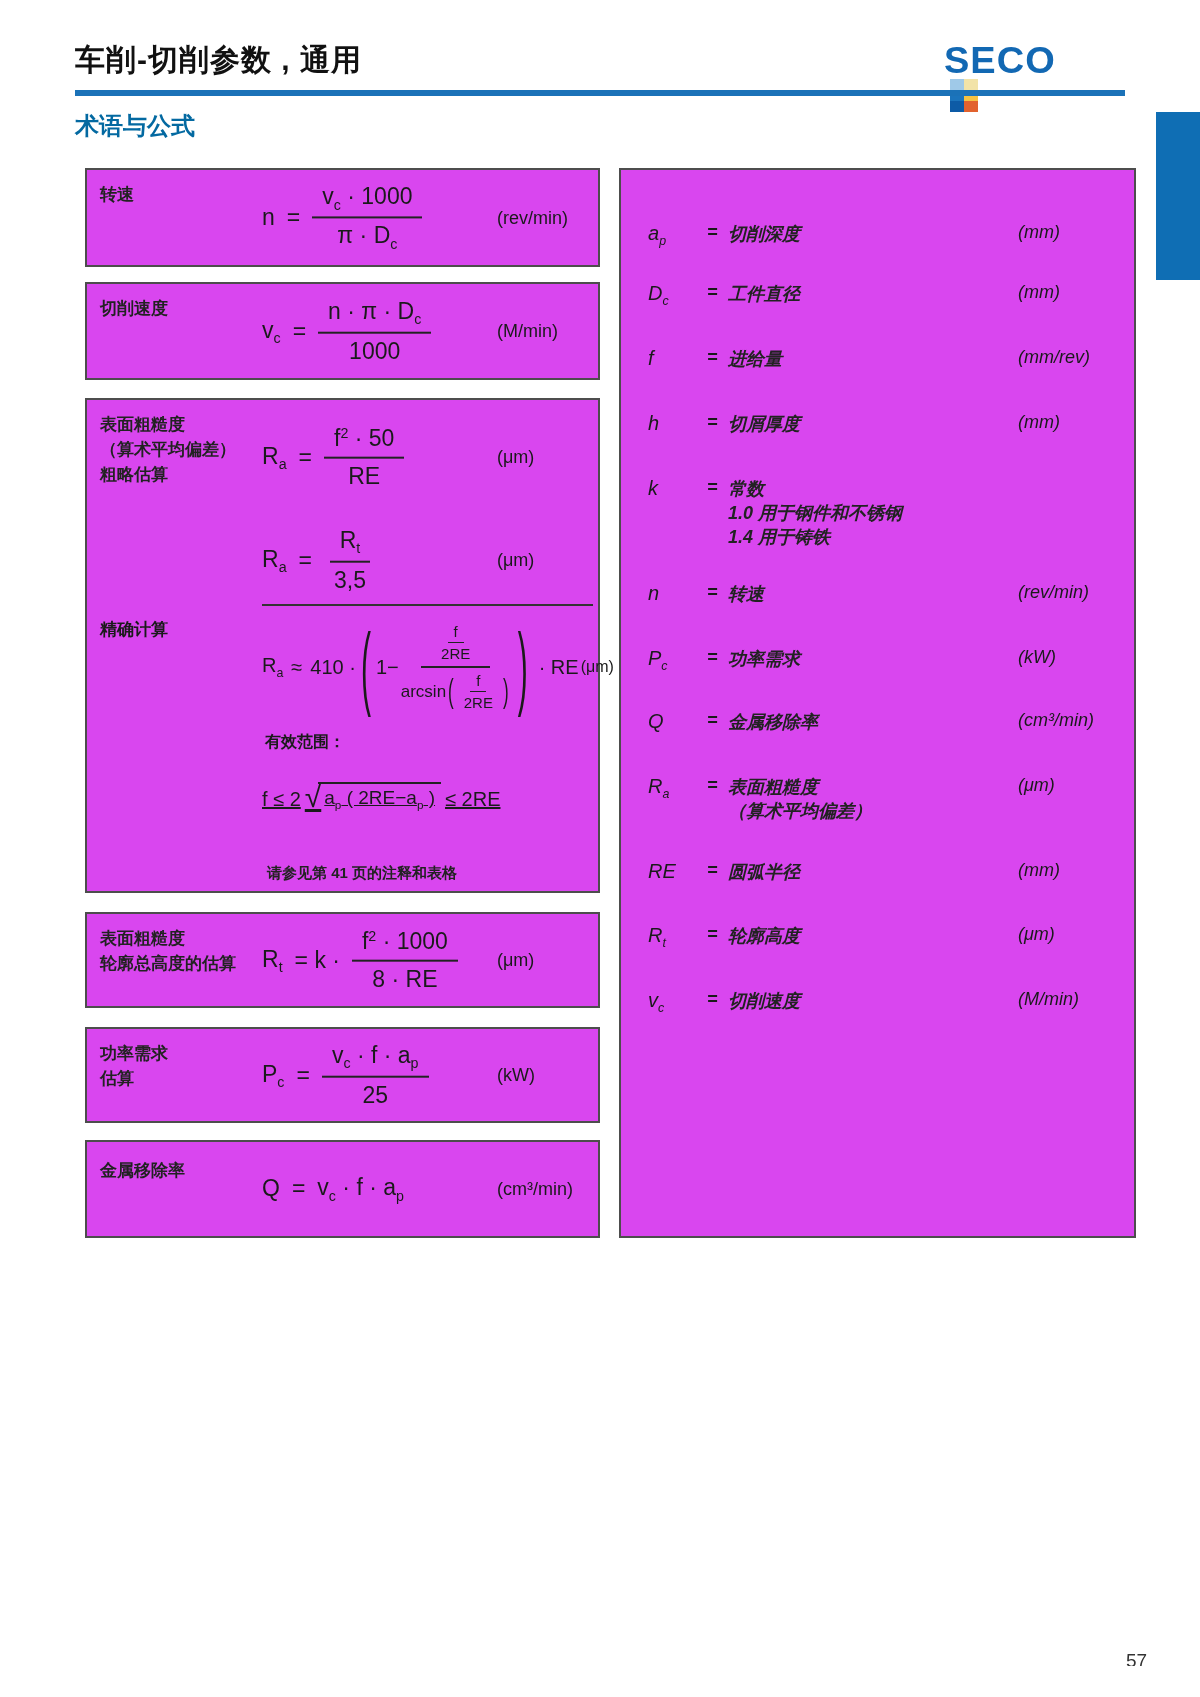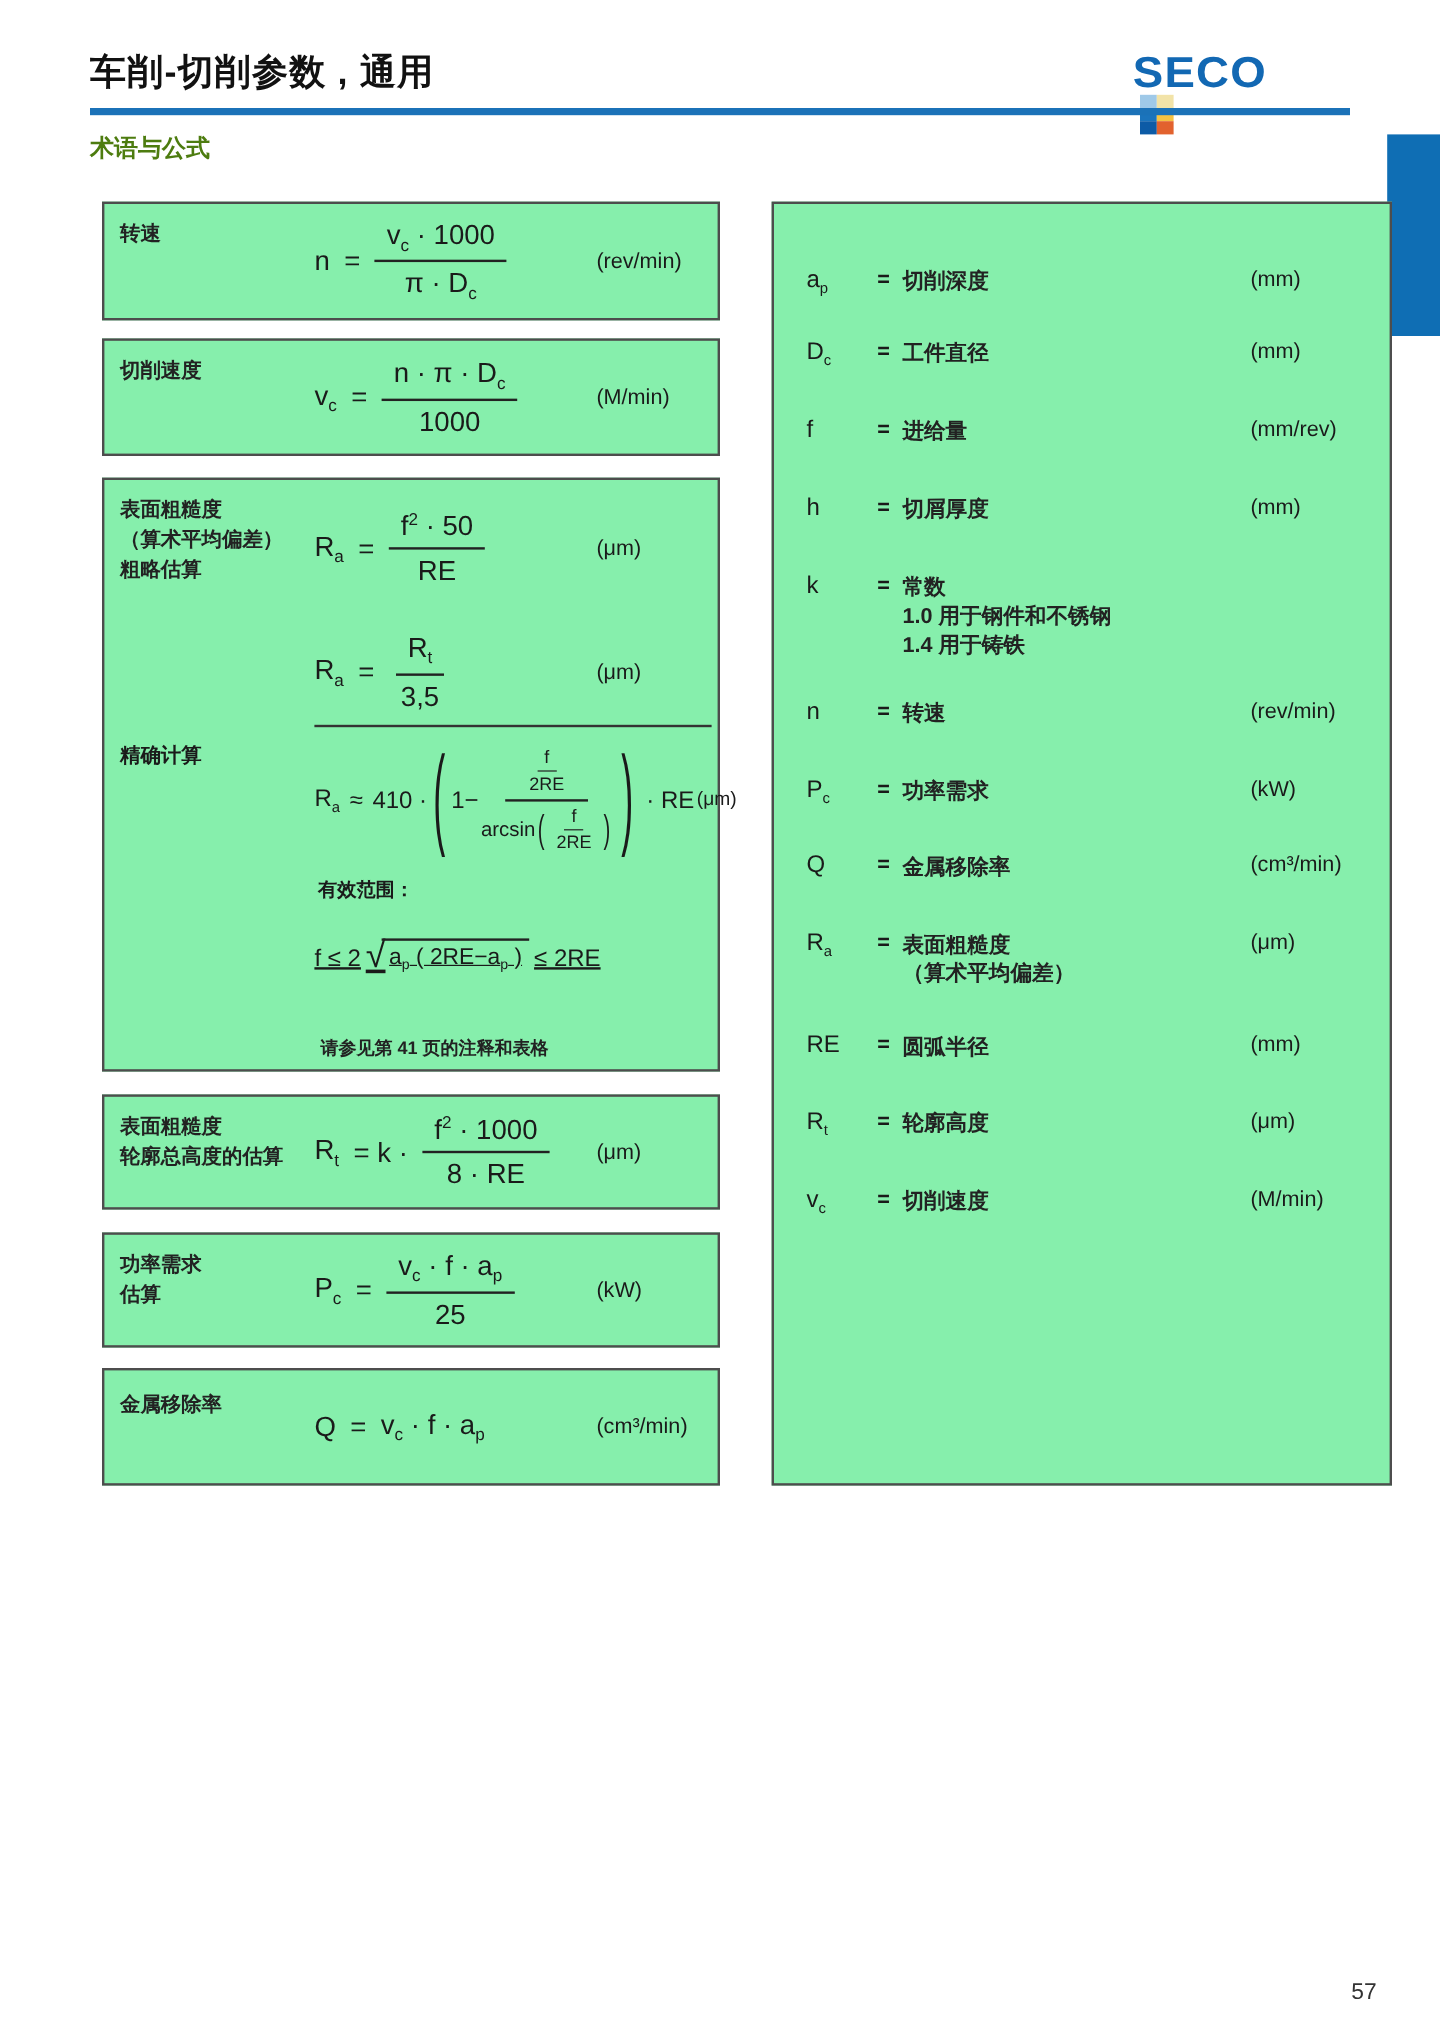--- a/index.html
+++ b/index.html
@@ -5,25 +5,25 @@
   html,body{margin:0;padding:0;background:#ffffff;}
   .page{position:relative;width:1200px;height:1666px;background:#fff;overflow:hidden;
         font-family:"Liberation Sans","DejaVu Sans",sans-serif;color:#1a1a1a;}
 
   
   .title{position:absolute;left:75px;top:40px;font-size:30px;font-weight:bold;color:#111;letter-spacing:1px;}
   .logo{position:absolute;left:944px;top:44px;display:flex;align-items:flex-start;flex-direction:column;}
   .logo-text{font-size:38px;font-weight:800;color:#1268b3;letter-spacing:1px;line-height:34px;transform:scaleY(.95);}
   .logo-cube{display:grid;grid-template-columns:14px 14px;grid-template-rows:11px 11px 11px;margin-left:6px;margin-top:1px;}
   .hr-blue{position:absolute;left:75px;top:90px;width:1050px;height:6px;background:#1b72b8;}
-  .section-title{position:absolute;left:75px;top:110px;font-size:20px;font-weight:bold;color:#4d7c0f;}
+  .section-title{position:absolute;left:75px;top:110px;font-size:24px;font-weight:bold;color:#0369a1;}
   .side-tab{position:absolute;left:1156px;top:112px;width:44px;height:168px;background:#0f6eb4;}
 
   
-  .box{position:absolute;background:#86efac;border:2px solid #4d4d4d;box-sizing:border-box;}
+  .box{position:absolute;background:#d946ef;border:2px solid #4d4d4d;box-sizing:border-box;}
   .box-label{position:absolute;left:13px;top:12px;font-size:17px;font-weight:bold;color:#222;line-height:25px;}
   .f-row{position:absolute;left:175px;display:flex;align-items:center;font-size:23px;white-space:nowrap;}
   .center-v{top:50%;transform:translateY(-50%);}
   .unit{position:absolute;left:410px;font-size:18px;color:#1a1a1a;white-space:nowrap;}
   .eq{margin:0 12px;}
   sub{font-size:.62em;}
   sup{font-size:.62em;}
 
   .frac{display:inline-flex;flex-direction:column;align-items:center;text-align:center;vertical-align:middle;}
   .frac .num{padding:0 10px 4px;border-bottom:2px solid #222;}
@@ -218,21 +218,21 @@
   <div class="box" style="left:85px;top:1140px;width:515px;height:98px;">
     <div class="box-label" style="top:16px">金属移除率</div>
     <div class="f-row center-v">
       <span>Q</span>
       <span class="eq">=</span>
       <span>v<sub>c</sub> · f · a<sub>p</sub></span>
     </div>
     <div class="unit center-v">(cm³/min)</div>
   </div>
 
-  <div class="box" style="left:643px;top:168px;width:517px;height:1070px;">
+  <div class="box" style="left:619px;top:168px;width:517px;height:1070px;font-style:italic;">
     <div class="legend-row" style="top:52px">
       <span class="l-sym">a<sub>p</sub></span>
       <span class="l-eq">=</span>
       <span class="l-desc"><span>切削深度</span></span>
       <span class="l-unit">(mm)</span>
     </div>
     <div class="legend-row" style="top:112px">
       <span class="l-sym">D<sub>c</sub></span>
       <span class="l-eq">=</span>
       <span class="l-desc"><span>工件直径</span></span>

